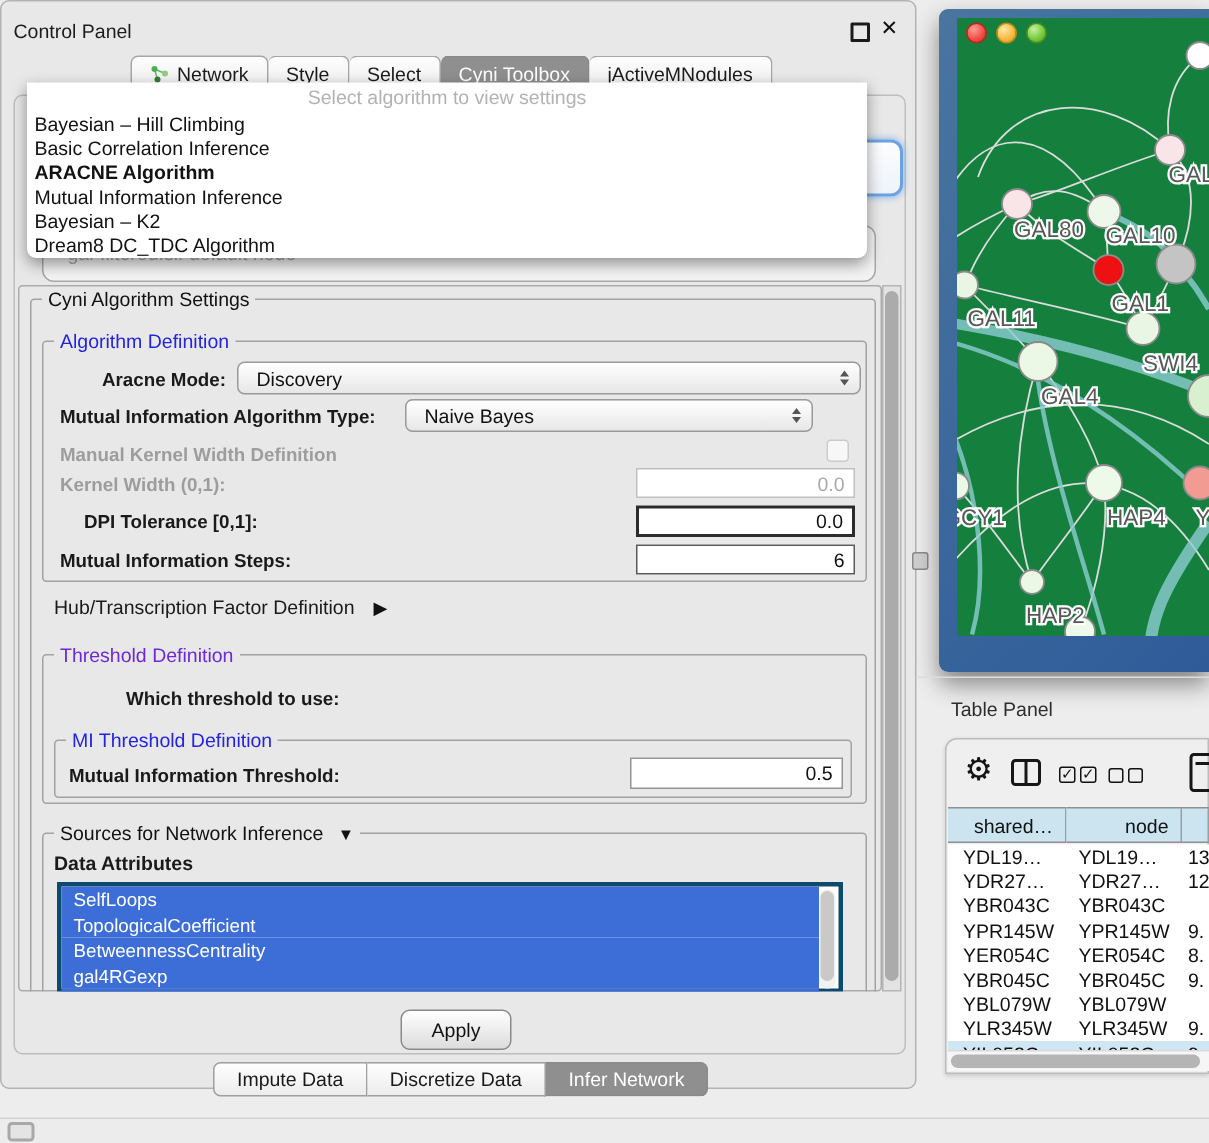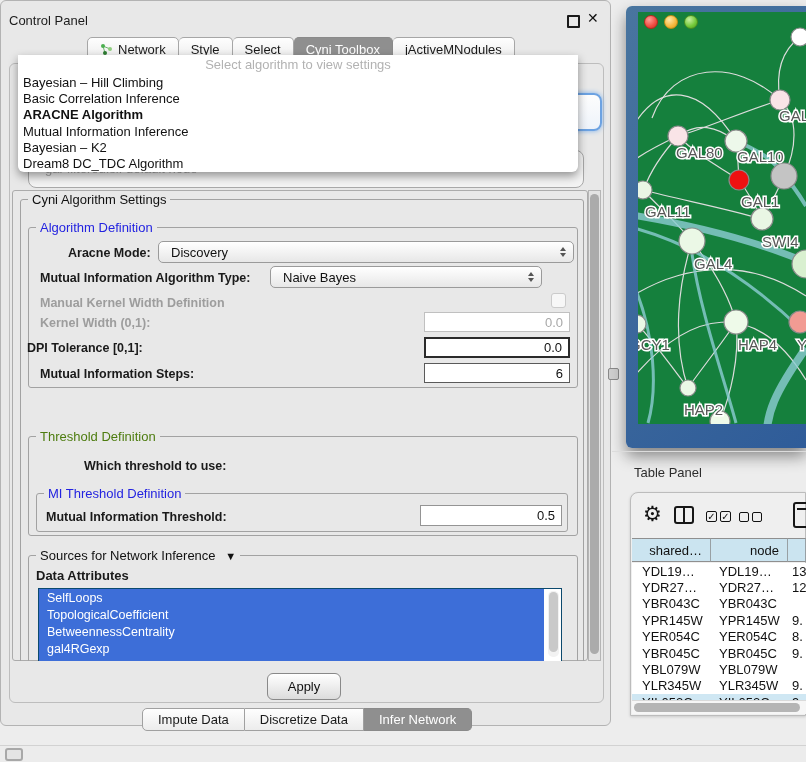--- a/index.html
+++ b/index.html
@@ -62,21 +62,21 @@
 
   .field{position:absolute;background:#fff;font-size:13px;color:#111;box-sizing:border-box;
     display:flex;align-items:center;justify-content:flex-end;padding-right:6px;}
   .field.dis{border:1px solid #c0c0c0;color:#a8a8a8;}
   .field.strong{border:2px solid #2b2b2b;}
   .field.mid{border:1px solid #5a5a5a;}
   .field.soft{border:1px solid #949494;}
 
   .checkbox{position:absolute;width:15px;height:15px;border:1px solid #cbcbcb;background:#f7f7f7;border-radius:3px;box-sizing:border-box;}
 
-  .attr-list{position:absolute;left:38px;top:588px;width:524px;height:74px;background:#fff;border:1px solid #0c4a6e;box-sizing:border-box;}
+  .attr-list{position:absolute;left:38px;top:588px;width:524px;height:74px;background:#fff;border:3px solid #0c4a6e;box-sizing:border-box;}
   .src-item{height:17px;display:flex;align-items:center;padding-left:8px;font-size:12.5px;color:#fff;width:505px;box-sizing:border-box;}
   .list-scroll{position:absolute;right:2px;top:2px;width:11px;height:66px;background:#f2f2f2;border-radius:5px;}
   .list-scroll .thumb{position:absolute;left:1px;top:1px;width:9px;height:60px;background:#c9c9c9;border-radius:5px;}
 
   .apply-btn{position:absolute;left:267px;top:673px;width:72px;height:25px;border:1px solid #898989;border-radius:6px;
     background:linear-gradient(#ffffff,#dcdcdc);font-size:13px;color:#111;display:flex;align-items:center;justify-content:center;}
 
   .bottom-tabbar{position:absolute;left:142px;top:708px;display:flex;}
   .btab{height:23px;display:flex;align-items:center;padding:0 15px;font-size:13px;color:#1a1a1a;
     background:linear-gradient(#fefefe,#ececec);border:1px solid #a0a0a0;border-left:none;white-space:nowrap;box-sizing:border-box;}
@@ -216,33 +216,37 @@
     </div>
 
     <div class="lbl dis" style="left:40px;top:296px;">Manual Kernel Width Definition</div>
     <div class="checkbox" style="left:551px;top:293px;"></div>
 
     <div class="lbl dis" style="left:40px;top:316px;">Kernel Width (0,1):</div>
     <div class="field dis" style="left:424px;top:312px;width:146px;height:20px;">
       <span>0.0</span>
     </div>
 
-    <div class="lbl" style="left:27px;top:341px;">DPI Tolerance [0,1]:</div>
+    <div class="lbl" style="left:56px;top:341px;">DPI Tolerance [0,1]:</div>
     <div class="field strong" style="left:424px;top:337px;width:146px;height:21px;">
       <span>0.0</span>
     </div>
 
     <div class="lbl" style="left:40px;top:367px;">Mutual Information Steps:</div>
     <div class="field mid" style="left:424px;top:363px;width:146px;height:20px;">
       <span>6</span>
     </div>
 
+    <div class="lbl plain" style="left:36px;top:397px;">
+      <span>Hub/Transcription Factor Definition</span>
+      <span style="margin-left:9px;font-size:12px;color:#111;">▶</span>
+    </div>
 
     <div class="group" style="left:28px;top:436px;width:550px;height:100px;"></div>
-    <div class="group-label" style="left:36px;top:429px;color:#4d7c0f;">Threshold Definition</div>
+    <div class="group-label" style="left:36px;top:429px;color:#6d28d9;">Threshold Definition</div>
 
     <div class="lbl" style="left:84px;top:459px;">Which threshold to use:</div>
 
     <div class="group" style="left:36px;top:493px;width:532px;height:39px;"></div>
     <div class="group-label" style="left:44px;top:486px;color:#2323e0;">MI Threshold Definition</div>
 
     <div class="lbl" style="left:46px;top:510px;">Mutual Information Threshold:</div>
     <div class="field soft" style="left:420px;top:505px;width:142px;height:21px;">
       <span>0.5</span>
     </div>

